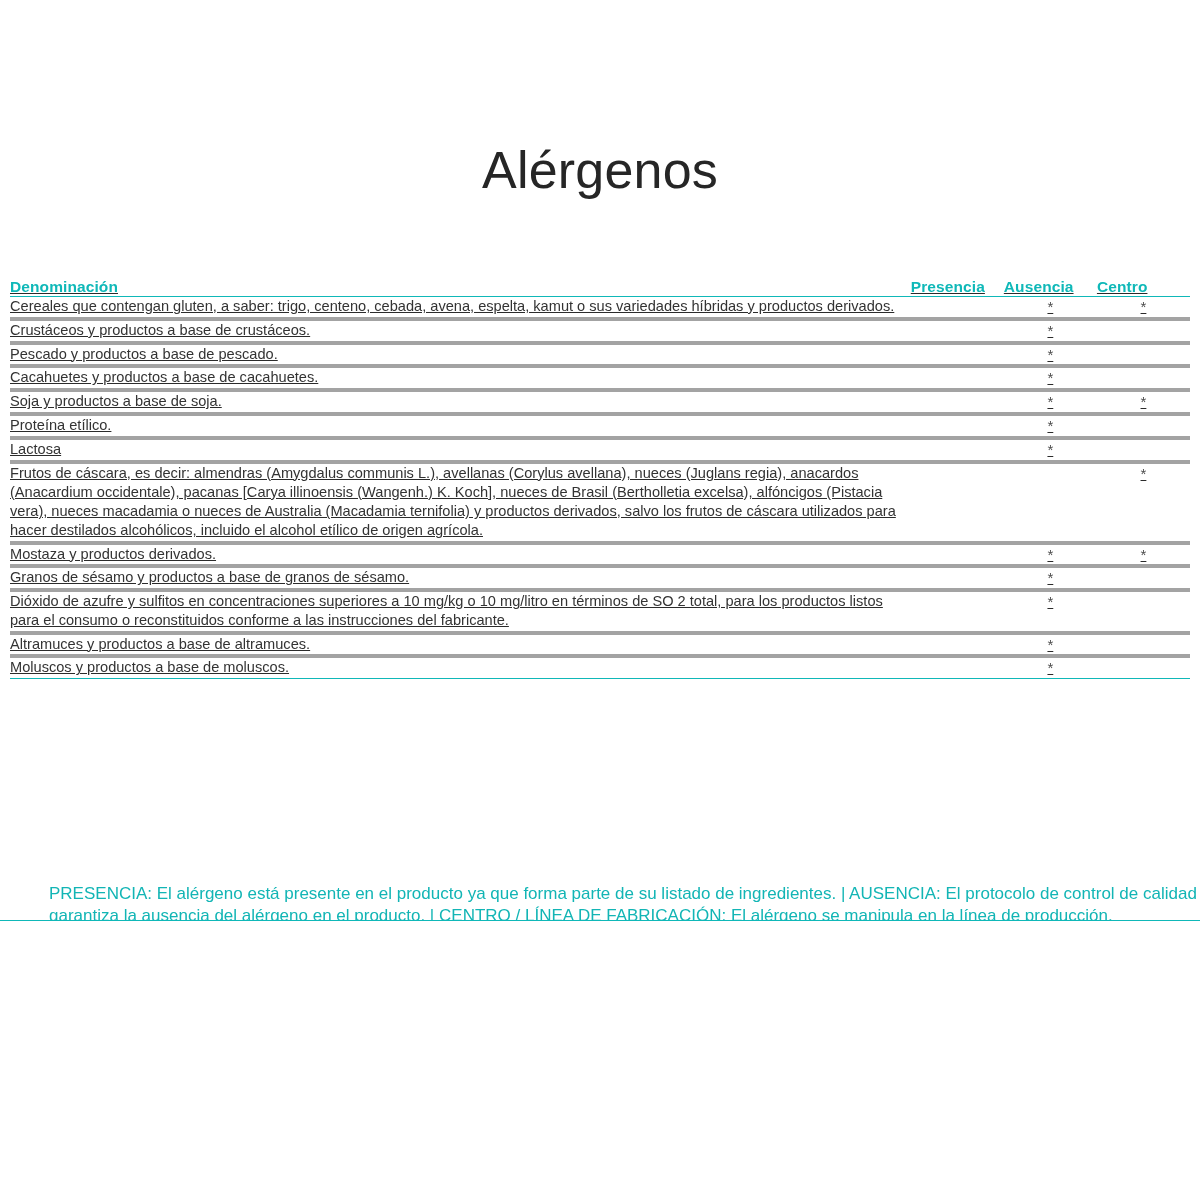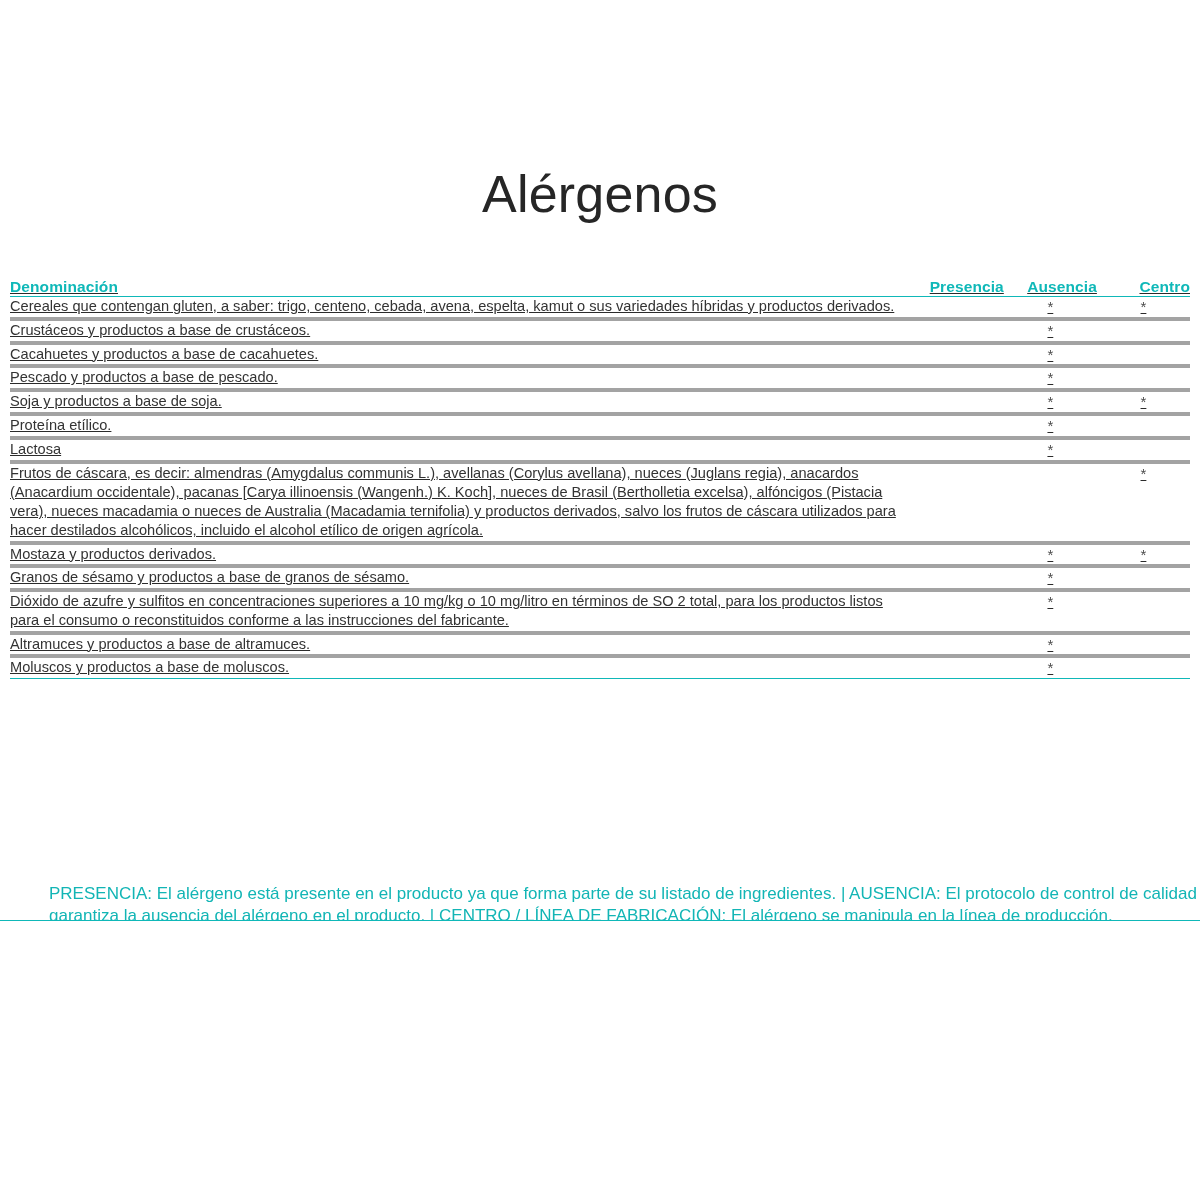--- a/index.html
+++ b/index.html
@@ -24,21 +24,20 @@
     position: absolute;
     top: 142px;
     left: 0;
     width: 1200px;
     text-align: center;
     font-size: 52px;
     font-weight: 400;
     color: #262626;
     letter-spacing: 0.2px;
     line-height: 1.1;
-    margin-top: 24px;
   }
   .table-wrap {
     position: absolute;
     top: 278px;
     left: 10px;
     width: 1180px;
   }
   table.allergens {
     width: 100%;
     border-collapse: collapse;
@@ -53,21 +52,21 @@
   }
   thead th {
     color: #0fb8b8;
     font-size: 15.5px;
     font-weight: bold;
     padding: 2px 4px 9px 8px;
     border-bottom: 1.6px solid #0fb8b8;
     letter-spacing: 0.1px;
   }
   thead th.col-denom { text-align: left; }
-  thead th.col-mark { text-align: right; }
+  thead th.col-mark { text-align: left; }
   .col-w-denom { width: 900px; }
   .col-w-mark  { width: 93px; }
 
   tbody td {
     font-size: 14.6px;
     color: #333333;
     line-height: 1.32;
     padding: 8px 4px 8px 8px;
     border-bottom: 4px solid #a3a3a3;
   }
@@ -138,27 +137,27 @@
             <td class="mark">*</td>
             <td class="mark">*</td>
           </tr>
           <tr>
             <td>Crustáceos y productos a base de crustáceos.</td>
             <td class="mark"></td>
             <td class="mark">*</td>
             <td class="mark"></td>
           </tr>
           <tr>
+            <td>Pescado y productos a base de pescado.</td>
+            <td class="mark"></td>
+            <td class="mark">*</td>
+            <td class="mark"></td>
+          </tr>
+          <tr>
             <td>Cacahuetes y productos a base de cacahuetes.</td>
-            <td class="mark"></td>
-            <td class="mark">*</td>
-            <td class="mark"></td>
-          </tr>
-          <tr>
-            <td>Pescado y productos a base de pescado.</td>
             <td class="mark"></td>
             <td class="mark">*</td>
             <td class="mark"></td>
           </tr>
           <tr>
             <td>Soja y productos a base de soja.</td>
             <td class="mark"></td>
             <td class="mark">*</td>
             <td class="mark">*</td>
           </tr>

